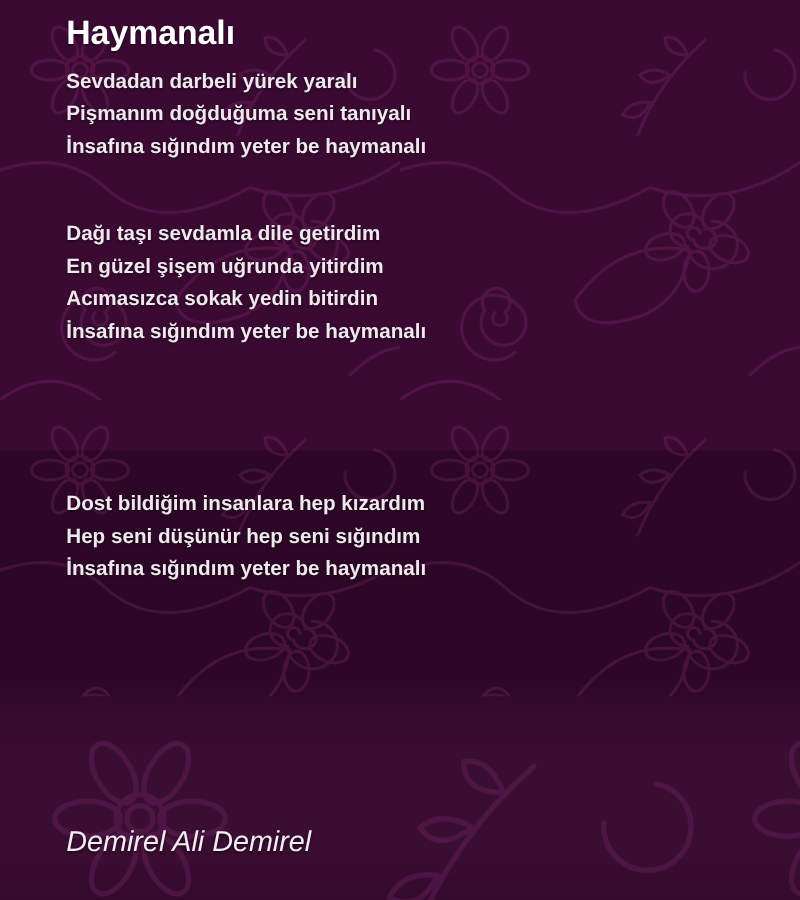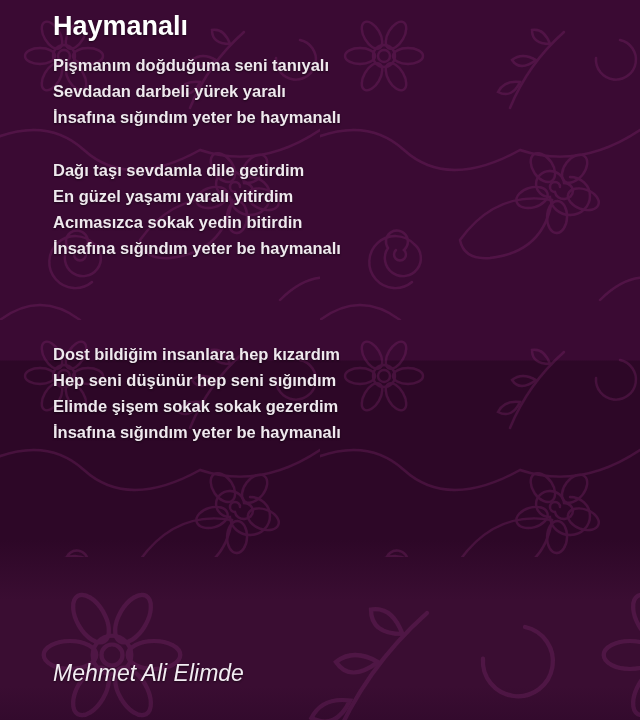--- a/index.html
+++ b/index.html
@@ -51,22 +51,22 @@
   .stanza { margin: 0; }
   .stanza p {
     margin: 0;
     font-size: 16.5px;
     line-height: 26px;
     font-weight: bold;
     text-shadow: 0 1px 2px rgba(0,0,0,0.55);
     white-space: nowrap;
   }
   .stanza-1 { margin-top: 12px; }
-  .stanza-2 { margin-top: 27px; }
-  .stanza-3 { margin-top: 80px; }
+  .stanza-2 { margin-top: 44px; }
+  .stanza-3 { margin-top: 112px; }
   .author {
     position: absolute;
     left: 53px;
     top: 660px;
     font-size: 23px;
     font-style: italic;
     font-weight: normal;
     color: var(--author-text, #f2edf2);
     text-shadow: 0 1px 2px rgba(0,0,0,0.5);
     white-space: nowrap;
@@ -131,35 +131,34 @@
       <g transform="translate(0,557) scale(1.75)" opacity="0.95">
         <rect x="0" y="0" width="366" height="94" fill="url(#damask)"></rect>
       </g>
     </g>
   </svg>
 
   <div class="content">
     <h1 class="poem-title">Haymanalı</h1>
 
     <div class="stanza stanza-1">
+      <p>Sevdadan darbeli yürek yaralı</p>
       <p>Pişmanım doğduğuma seni tanıyalı</p>
-      <p>Sevdadan darbeli yürek yaralı</p>
       <p>İnsafına sığındım yeter be haymanalı</p>
     </div>
 
     <div class="stanza stanza-2">
       <p>Dağı taşı sevdamla dile getirdim</p>
-      <p>En güzel yaşamı yaralı yitirdim</p>
+      <p>En güzel şişem uğrunda yitirdim</p>
       <p>Acımasızca sokak yedin bitirdin</p>
       <p>İnsafına sığındım yeter be haymanalı</p>
     </div>
 
     <div class="stanza stanza-3">
       <p>Dost bildiğim insanlara hep kızardım</p>
       <p>Hep seni düşünür hep seni sığındım</p>
-      <p>Elimde şişem sokak sokak gezerdim</p>
       <p>İnsafına sığındım yeter be haymanalı</p>
     </div>
 
-    <div class="author">Mehmet Ali Elimde</div>
+    <div class="author">Demirel Ali Demirel</div>
   </div>
 
 </div>
 
 </body></html>

